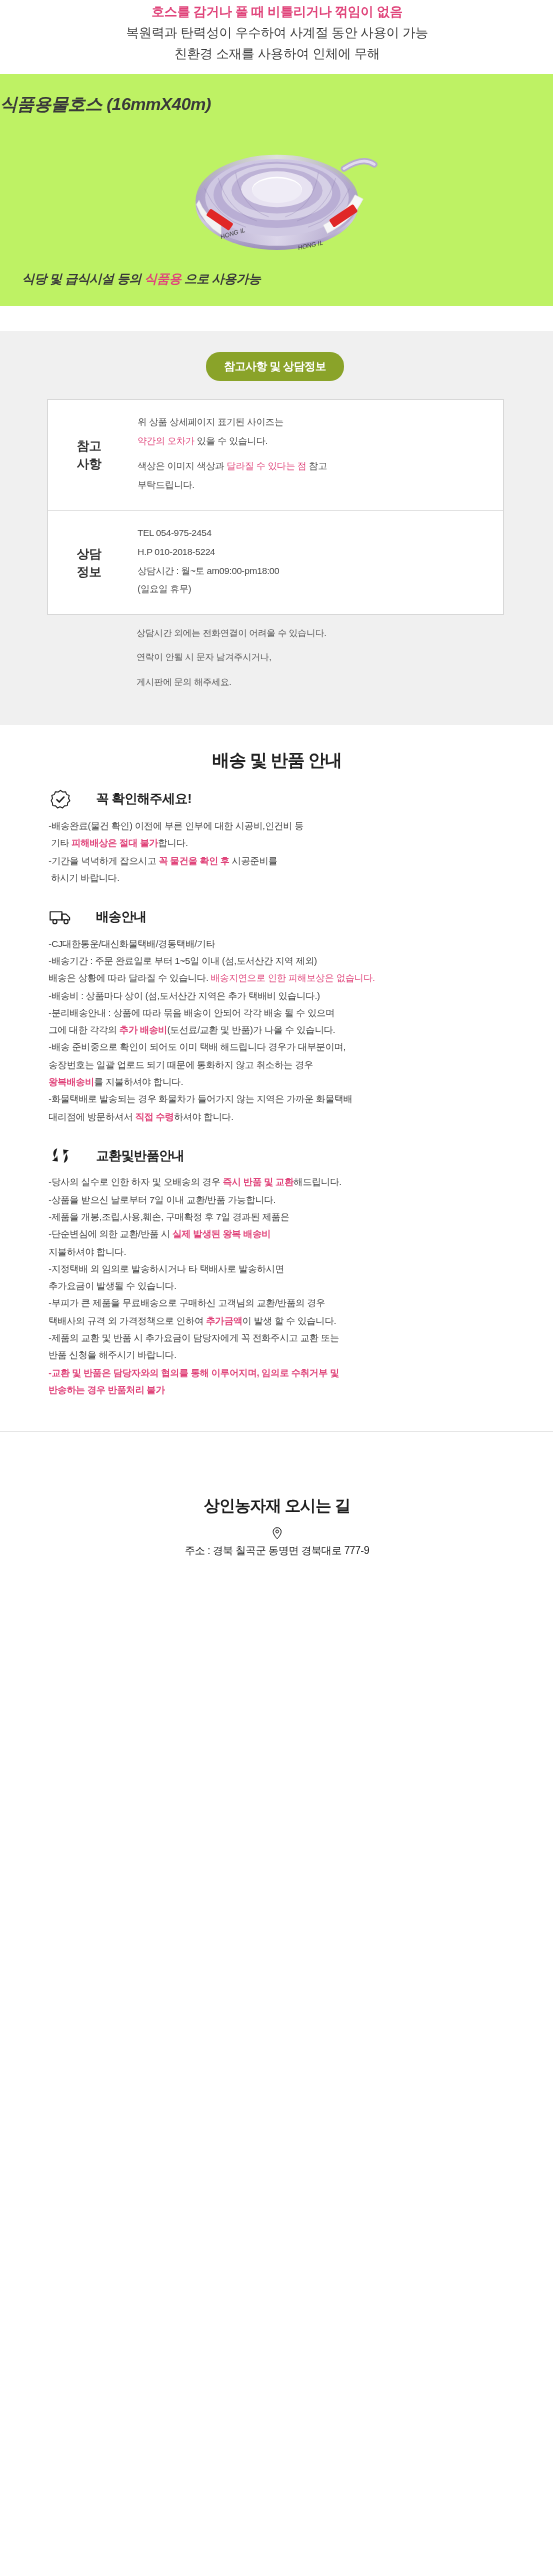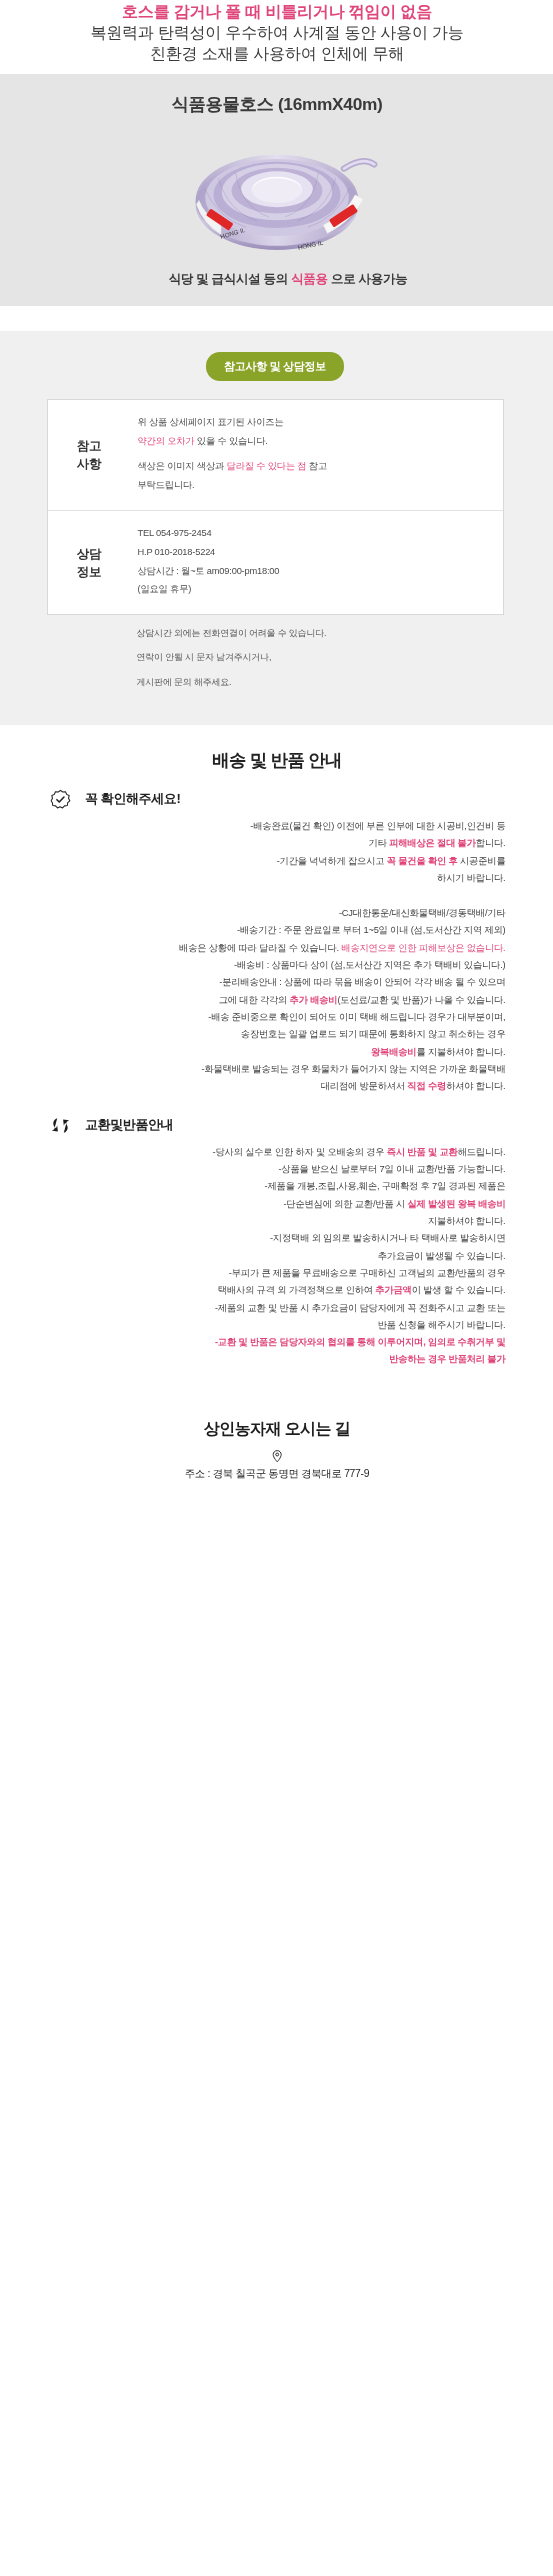--- a/index.html
+++ b/index.html
@@ -19,35 +19,36 @@
     overflow: hidden;
   }
 
   
   .intro {
     background: #ffffff;
     padding: 1.4px 0 9.7px 0;
     text-align: center;
   }
   .intro-line {
-    font-size: 16px;
+    font-size: 13px;
     line-height: 21px;
     color: #3b3b3b;
     letter-spacing: -0.2px;
   }
   .intro-line.first {
     color: #e0457b;
     font-weight: bold;
   }
 
   
   .product-block {
-    background: #e5e5e5;
+    background: #bef264;
     padding: 18px 0 18px 0;
-    text-align: center;
+    text-align: left;
+    font-style: italic;
   }
   .product-title {
     font-size: 17.3px;
     font-weight: bold;
     color: #3a3a3a;
     letter-spacing: -0.3px;
     margin-bottom: 7px;
   }
   .product-image-wrap {
     margin: 4.2px auto 9.7px auto;
@@ -163,39 +164,38 @@
     letter-spacing: -0.6px;
     margin-bottom: 15.2px;
   }
   .blk {
     width: 457px;
     margin: 0 auto;
   }
   .blk-head {
     display: flex;
     align-items: center;
-    gap: 13px;
+    gap: 24px;
     margin: 0 0 7px 0;
   }
   .blk-head .htxt {
     font-size: 13px;
     font-weight: bold;
     color: #222;
     letter-spacing: -0.4px;
   }
   .blk-body {
     font-size: 9.3px;
     line-height: 17.3px;
     color: #3d3d3d;
     letter-spacing: -0.2px;
     margin-bottom: 18px;
   }
   .blk-body p {
     margin: 0;
-    text-align: right;
   }
   .blk-body .hl {
     color: #e0457b;
   }
   .blk-body .bold {
     font-weight: bold;
   }
   .blk-body .strong-red {
     color: #e0457b;
     font-weight: bold;
@@ -214,20 +214,21 @@
     background: #fff;
     padding: 18px 0 7px 0;
     text-align: center;
   }
   .footer-title {
     font-size: 16px;
     font-weight: bold;
     color: #1d1d1d;
     letter-spacing: -0.6px;
     margin-bottom: 9.7px;
+    margin-top: 46px;
   }
   .footer-addr {
     font-size: 10.4px;
     color: #222;
     letter-spacing: -0.3px;
     display: inline-flex;
     align-items: center;
     gap: 2.8px;
     flex-direction: column;
   }
@@ -367,20 +368,31 @@
       </div>
       <div class="blk-body">
         <p>-배송완료(물건 확인) 이전에 부른 인부에 대한 시공비,인건비 등</p>
         <p>&nbsp;기타 <span class="hl bold">피해배상은 절대 불가</span>합니다.</p>
         <p>-기간을 넉넉하게 잡으시고 <span class="hl bold">꼭 물건을 확인 후</span> 시공준비를</p>
         <p>&nbsp;하시기 바랍니다.</p>
       </div>
     </div>
 
     <div class="blk">
+      <div class="blk-head">
+        <span class="icon-box">
+          <svg width="23.5" height="18" viewBox="0 0 40 28">
+            <path d="M2 5h20v14H2z" fill="none" stroke="#222" stroke-width="2" stroke-linejoin="round"></path>
+            <path d="M22 9h7l6 6v4h-13z" fill="none" stroke="#222" stroke-width="2" stroke-linejoin="round"></path>
+            <circle cx="10" cy="22" r="3.4" fill="#fff" stroke="#222" stroke-width="2"></circle>
+            <circle cx="29" cy="22" r="3.4" fill="#fff" stroke="#222" stroke-width="2"></circle>
+          </svg>
+        </span>
+        <span class="htxt">배송안내</span>
+      </div>
       <div class="blk-body">
         <p>-CJ대한통운/대신화물택배/경동택배/기타</p>
         <p>-배송기간 : 주문 완료일로 부터 1~5일 이내 (섬,도서산간 지역 제외)</p>
         <p>배송은 상황에 따라 달라질 수 있습니다. <span class="hl">배송지연으로 인한 피해보상은 없습니다.</span></p>
         <p>-배송비 : 상품마다 상이 (섬,도서산간 지역은 추가 택배비 있습니다.)</p>
         <p>-분리배송안내 : 상품에 따라 묶음 배송이 안되어 각각 배송 될 수 있으며</p>
         <p>그에 대한 각각의 <span class="hl bold">추가 배송비</span>(도선료/교환 및 반품)가 나올 수 있습니다.</p>
         <p>-배송 준비중으로 확인이 되어도 이미 택배 해드립니다 경우가 대부분이며,</p>
         <p>송장번호는 일괄 업로드 되기 때문에 통화하지 않고 취소하는 경우</p>
         <p><span class="hl bold">왕복배송비</span>를 지불하셔야 합니다.</p>

